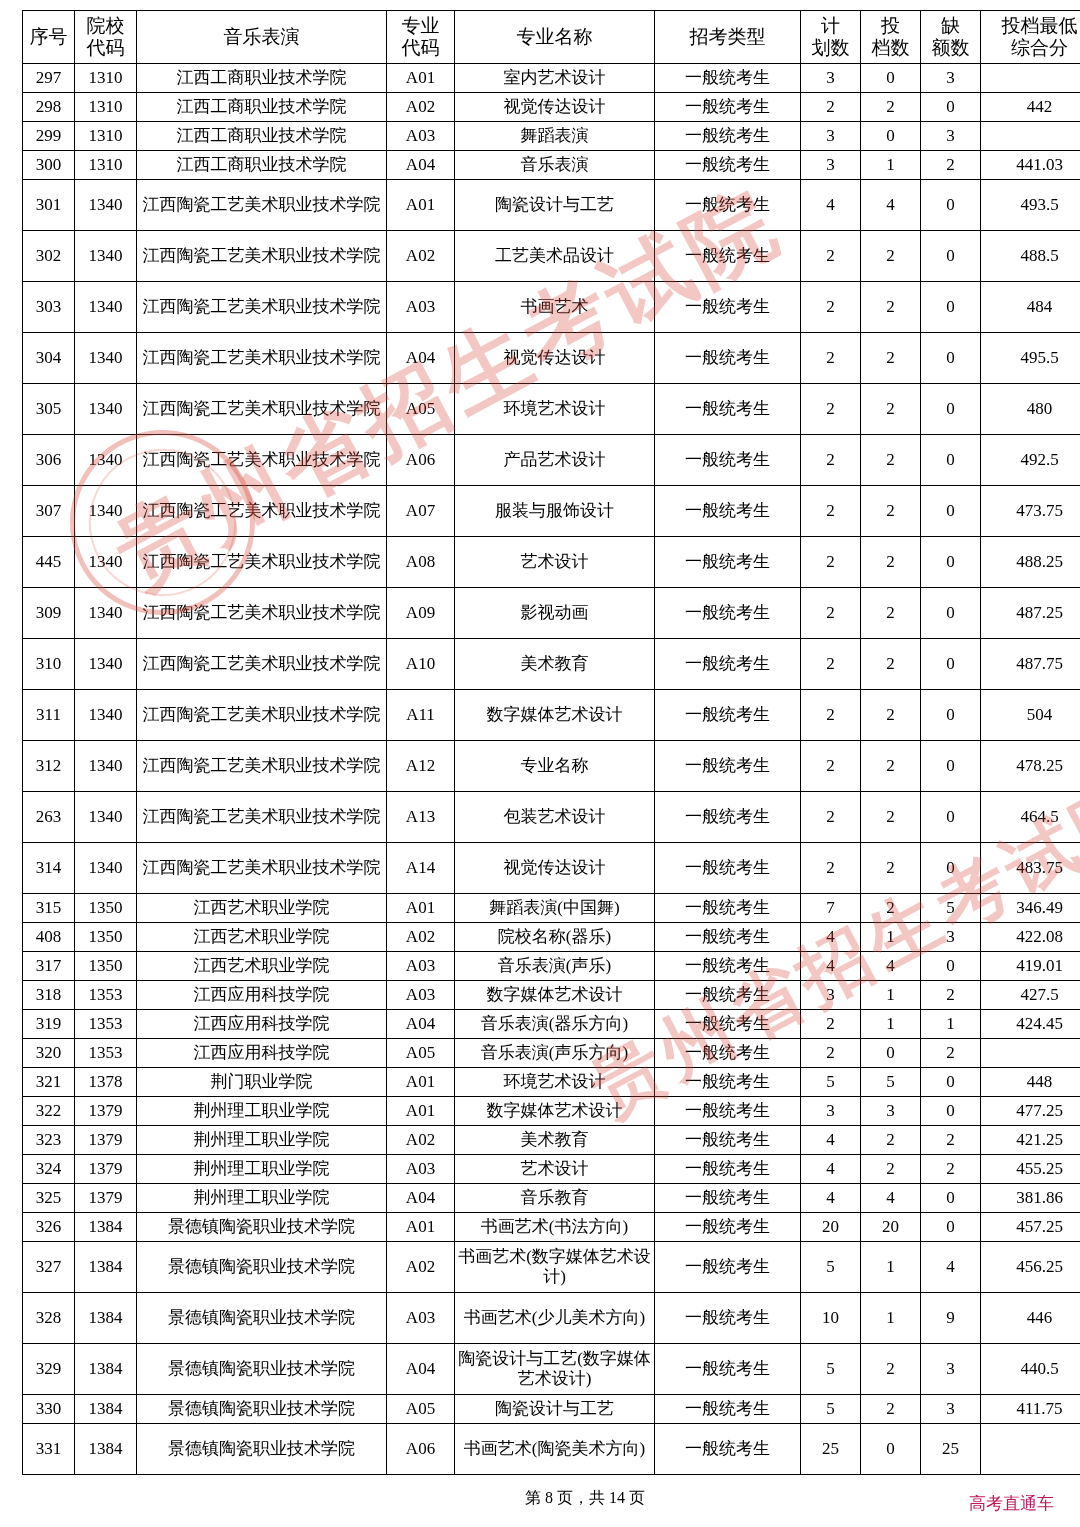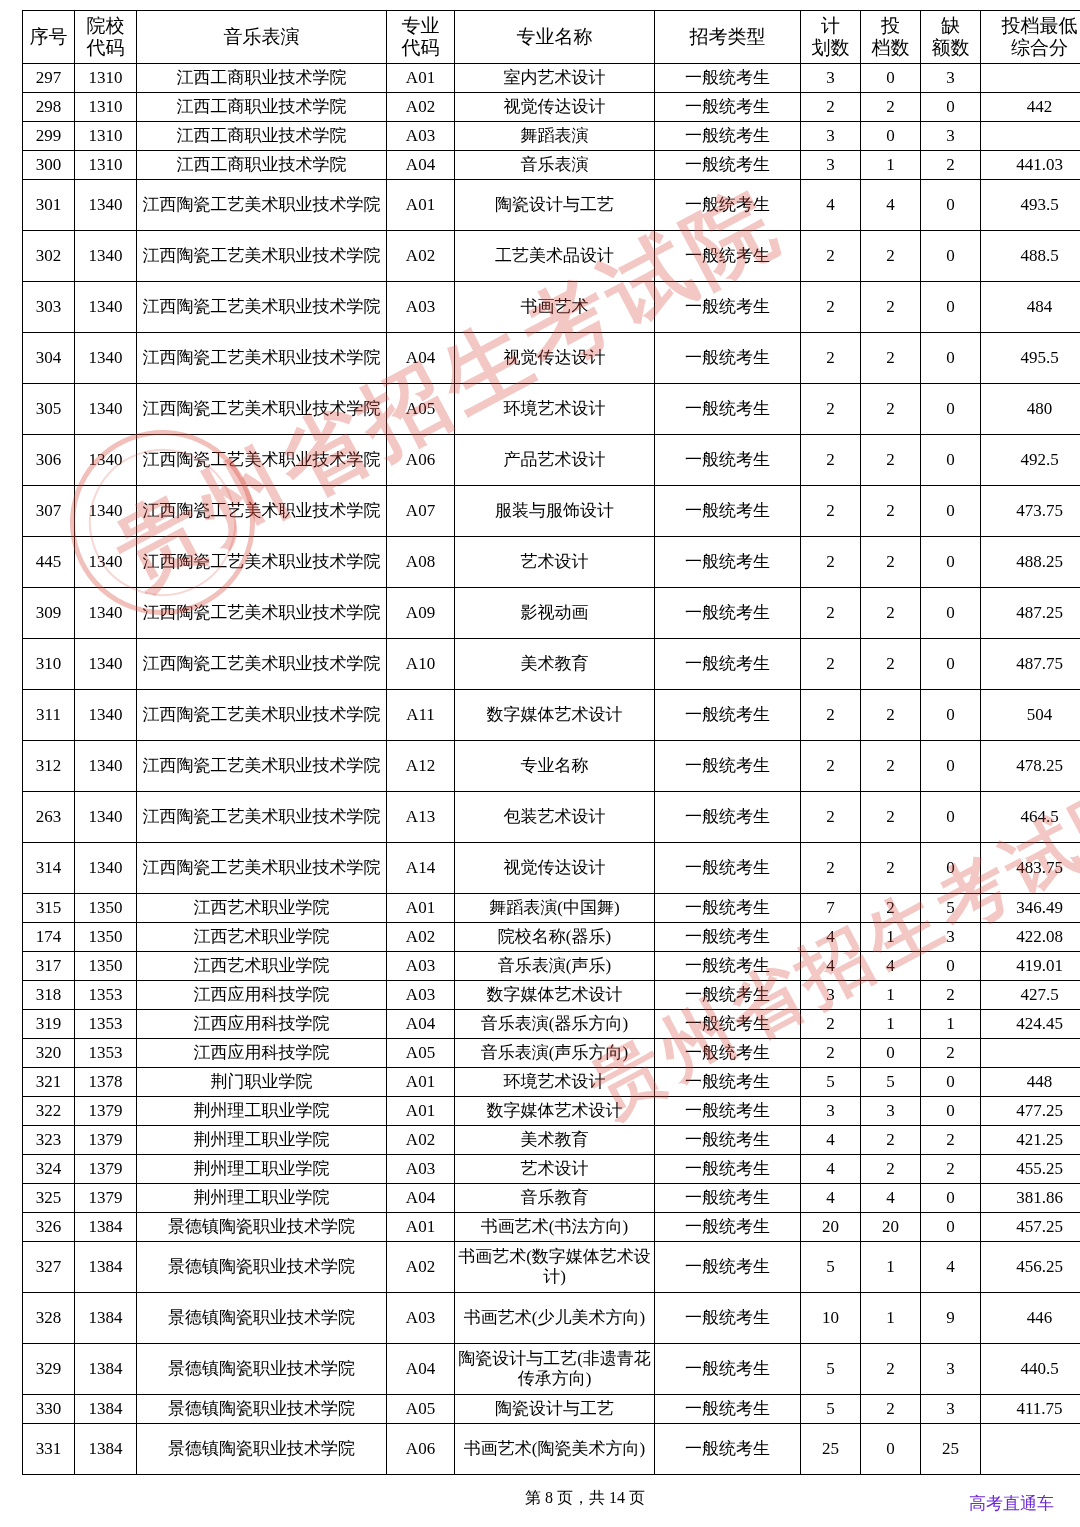--- a/index.html
+++ b/index.html
@@ -121,21 +121,21 @@
     text-align: center;
     font-size: 16px;
     z-index: 3;
     padding-left: 45px;
   }
   .brand {
     position: absolute;
     right: 26px;
     bottom: 12px;
     font-size: 17px;
-    color: #6d28d9;
+    color: #be185d;
     font-family: "Liberation Sans", sans-serif;
     z-index: 3;
   }
 </style>
 </head>
 <body>
 
 <div class="page">
 
   <div class="watermark">
@@ -412,21 +412,21 @@
           <td>江西艺术职业学院</td>
           <td>A01</td>
           <td>舞蹈表演(中国舞)</td>
           <td>一般统考生</td>
           <td class="num">7</td>
           <td class="num">2</td>
           <td class="num">5</td>
           <td class="score">346.49</td>
         </tr>
         <tr class="row-short">
-          <td class="num">174</td>
+          <td class="num">408</td>
           <td class="num">1350</td>
           <td>江西艺术职业学院</td>
           <td>A02</td>
           <td>院校名称(器乐)</td>
           <td>一般统考生</td>
           <td class="num">4</td>
           <td class="num">1</td>
           <td class="num">3</td>
           <td class="score">422.08</td>
         </tr>
@@ -572,21 +572,21 @@
           <td class="num">10</td>
           <td class="num">1</td>
           <td class="num">9</td>
           <td class="score">446</td>
         </tr>
         <tr class="row-tall">
           <td class="num">329</td>
           <td class="num">1384</td>
           <td>景德镇陶瓷职业技术学院</td>
           <td>A04</td>
-          <td>陶瓷设计与工艺(非遗青花传承方向)</td>
+          <td>陶瓷设计与工艺(数字媒体艺术设计)</td>
           <td>一般统考生</td>
           <td class="num">5</td>
           <td class="num">2</td>
           <td class="num">3</td>
           <td class="score">440.5</td>
         </tr>
         <tr class="row-short">
           <td class="num">330</td>
           <td class="num">1384</td>
           <td>景德镇陶瓷职业技术学院</td>

